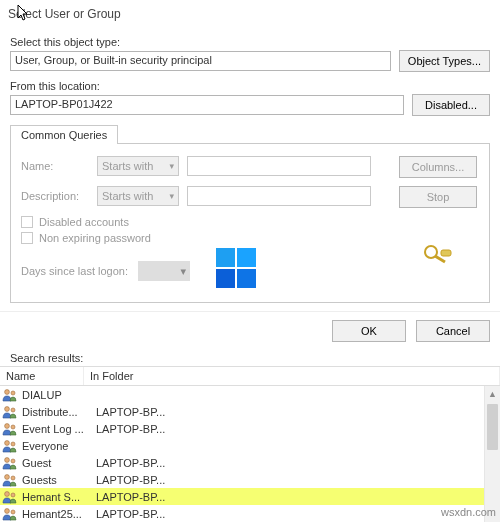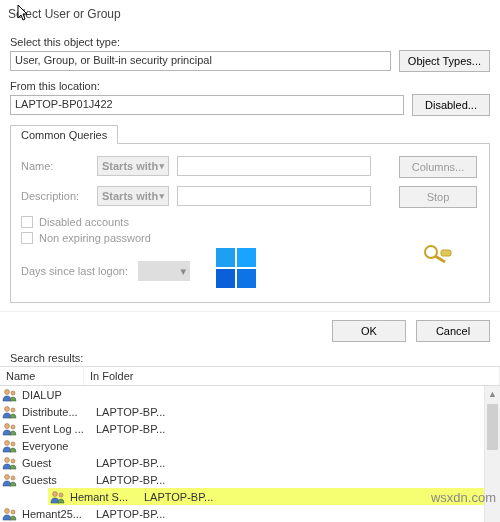--- a/index.html
+++ b/index.html
@@ -10,46 +10,46 @@
   .lbl { display:block; margin:4px 0 2px 0; }
   .row { display:flex; gap:8px; align-items:center; }
   .txt { border:1px solid #b5b5b5; height:20px; padding:2px 4px; background:#fff; flex:1; }
   .btn { background:#f1f1f1; border:1px solid #b5b5b5; height:22px; padding:0 8px; min-width:78px; text-align:center; cursor:pointer; font-size:11px; }
   .tab-bar { margin-top:8px; }
   .tab { display:inline-block; border:1px solid #c9c9c9; border-bottom:none; padding:3px 10px; background:#fff; position:relative; top:1px; }
   .queries { border:1px solid #c9c9c9; padding:12px 10px 14px 10px; display:flex; gap:26px; }
   .qleft { flex:1; }
   .qrow { display:flex; align-items:center; gap:8px; margin-bottom:10px; }
   .qlabel { width:68px; color:#9b9b9b; }
-  .combo { width:72px; height:20px; border:1px solid #c9c9c9; background:#efefef; color:#9b9b9b; padding:2px 4px; display:flex; justify-content:space-between; align-items:center;font-weight:bold; }
+  .combo { width:82px; height:20px; border:1px solid #c9c9c9; background:#efefef; color:#9b9b9b; padding:2px 4px; display:flex; justify-content:space-between; align-items:center; }
   .combo .chev { font-size:9px; }
   .qinput { flex:1; height:20px; border:1px solid #c9c9c9; background:#fff; }
   .chkrow { display:flex; align-items:center; gap:6px; color:#9b9b9b; margin:4px 0 4px 0; }
   .chkbox { width:12px; height:12px; border:1px solid #c9c9c9; background:#fff; }
   .daysrow { display:flex; align-items:center; gap:10px; margin-top:10px; }
   .daycombo { width:52px; height:20px; background:#dedede; display:flex; align-items:center; justify-content:flex-end; padding:0 4px; }
   .logo { width:40px; height:40px; margin-left:16px; margin-top:-6px; }
   .qright { width:82px; display:flex; flex-direction:column; gap:8px; align-items:center; }
   .key-icon { width:30px; height:20px; margin-top:28px; }
   .okrow { display:flex; justify-content:flex-end; gap:10px; padding:8px 10px; border-top:1px solid #eee; }
   .sr-label { padding:2px 10px 2px 10px; }
   .grid-head { display:flex; border-top:1px solid #ddd; border-bottom:1px solid #ddd; background:#fff; }
   .gh { padding:3px 6px; font-weight:400; border-right:1px solid #eee; }
   .gh.name { width:84px; }
   .gh.folder { flex:1; }
   .grid { height:172px; overflow:auto; position:relative; }
   .grow { display:flex; align-items:center; height:17px; padding:0 2px; gap:4px; }
-  .grow.sel { background:#f6ff72;margin-left:48px; }
+  .grow.sel { background:#f6ff72; }
   .gicon { width:16px; height:14px; flex:0 0 16px; }
   .gname { width:70px; white-space:nowrap; overflow:hidden; text-overflow:ellipsis; }
   .gfold { flex:1; white-space:nowrap; overflow:hidden; text-overflow:ellipsis; }
   .sbar-v { position:absolute; right:0; top:0; bottom:0; width:16px; background:#f1f1f1; border-left:1px solid #e6e6e6; }
   .sbar-v .arr { height:16px; display:flex; align-items:center; justify-content:center; color:#888; font-size:9px; }
   .sbar-v .thumb { position:absolute; left:2px; right:2px; top:18px; height:46px; background:#cfcfcf; border-radius:1px; }
-  .footer { position:absolute; right:4px; bottom:17px; font-size:13px; color:#888; }
+  .footer { position:absolute; right:4px; bottom:4px; font-size:11px; color:#888; }
   .disabled { color:#9b9b9b; }
   .btn.disabled { color:#9b9b9b; background:#f1f1f1; }
   svg { display:block; }
 </style>
 </head>
 <body>
 
 <div class="title-bar">
   <span>Select User or Group</span>
   <svg class="cursor" viewBox="0 0 12 18">

